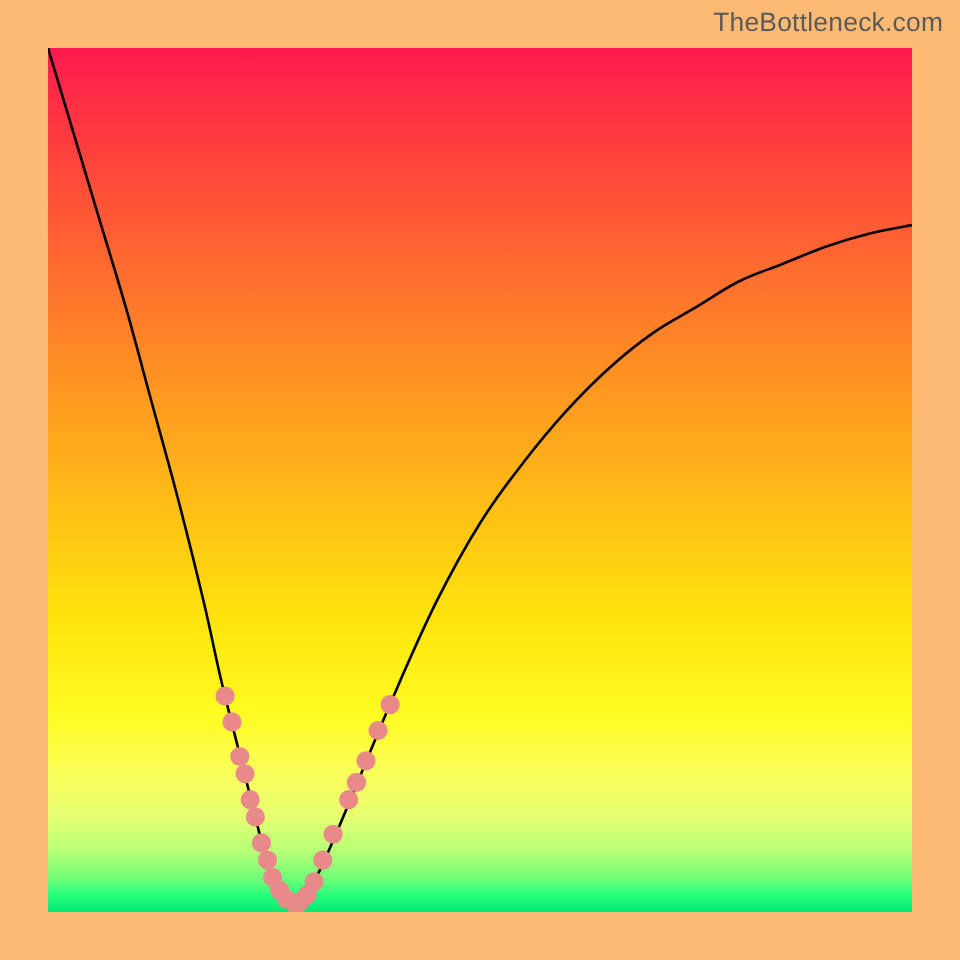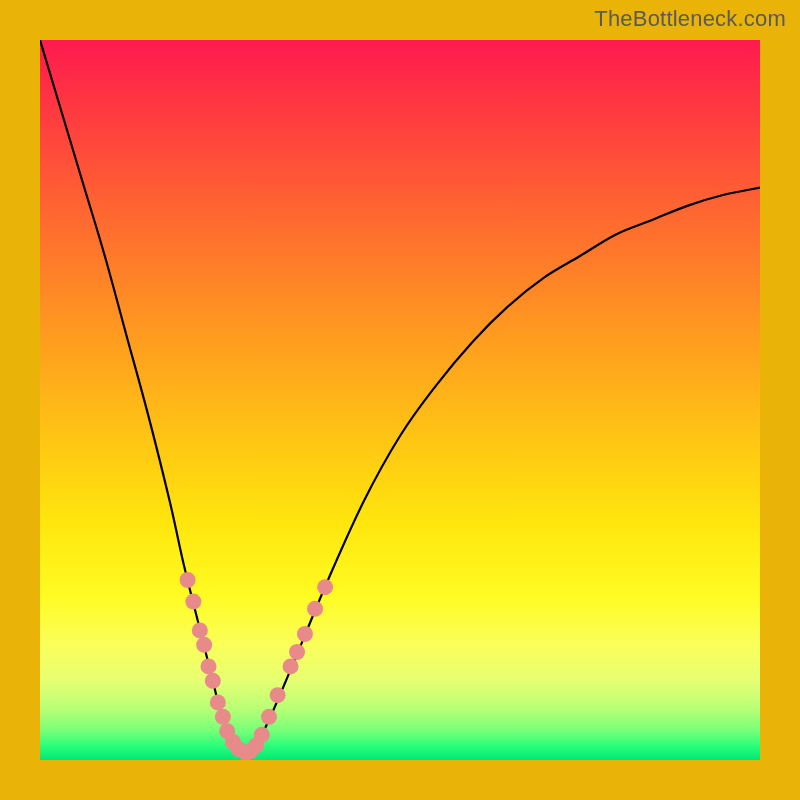--- a/index.html
+++ b/index.html
@@ -8,21 +8,21 @@
     width: 800px;
     height: 800px;
     overflow: hidden;
     background: #000;
     font-family: Arial, Helvetica, sans-serif;
   }
   .stage {
     position: relative;
     width: 800px;
     height: 800px;
-    background: #eab308;
+    background: #fdba74;
   }
   .plot {
     position: absolute;
     left: 40px;
     top: 40px;
     width: 720px;
     height: 720px;
     background: linear-gradient(
       to bottom,
       #ff1a4f 0%,

